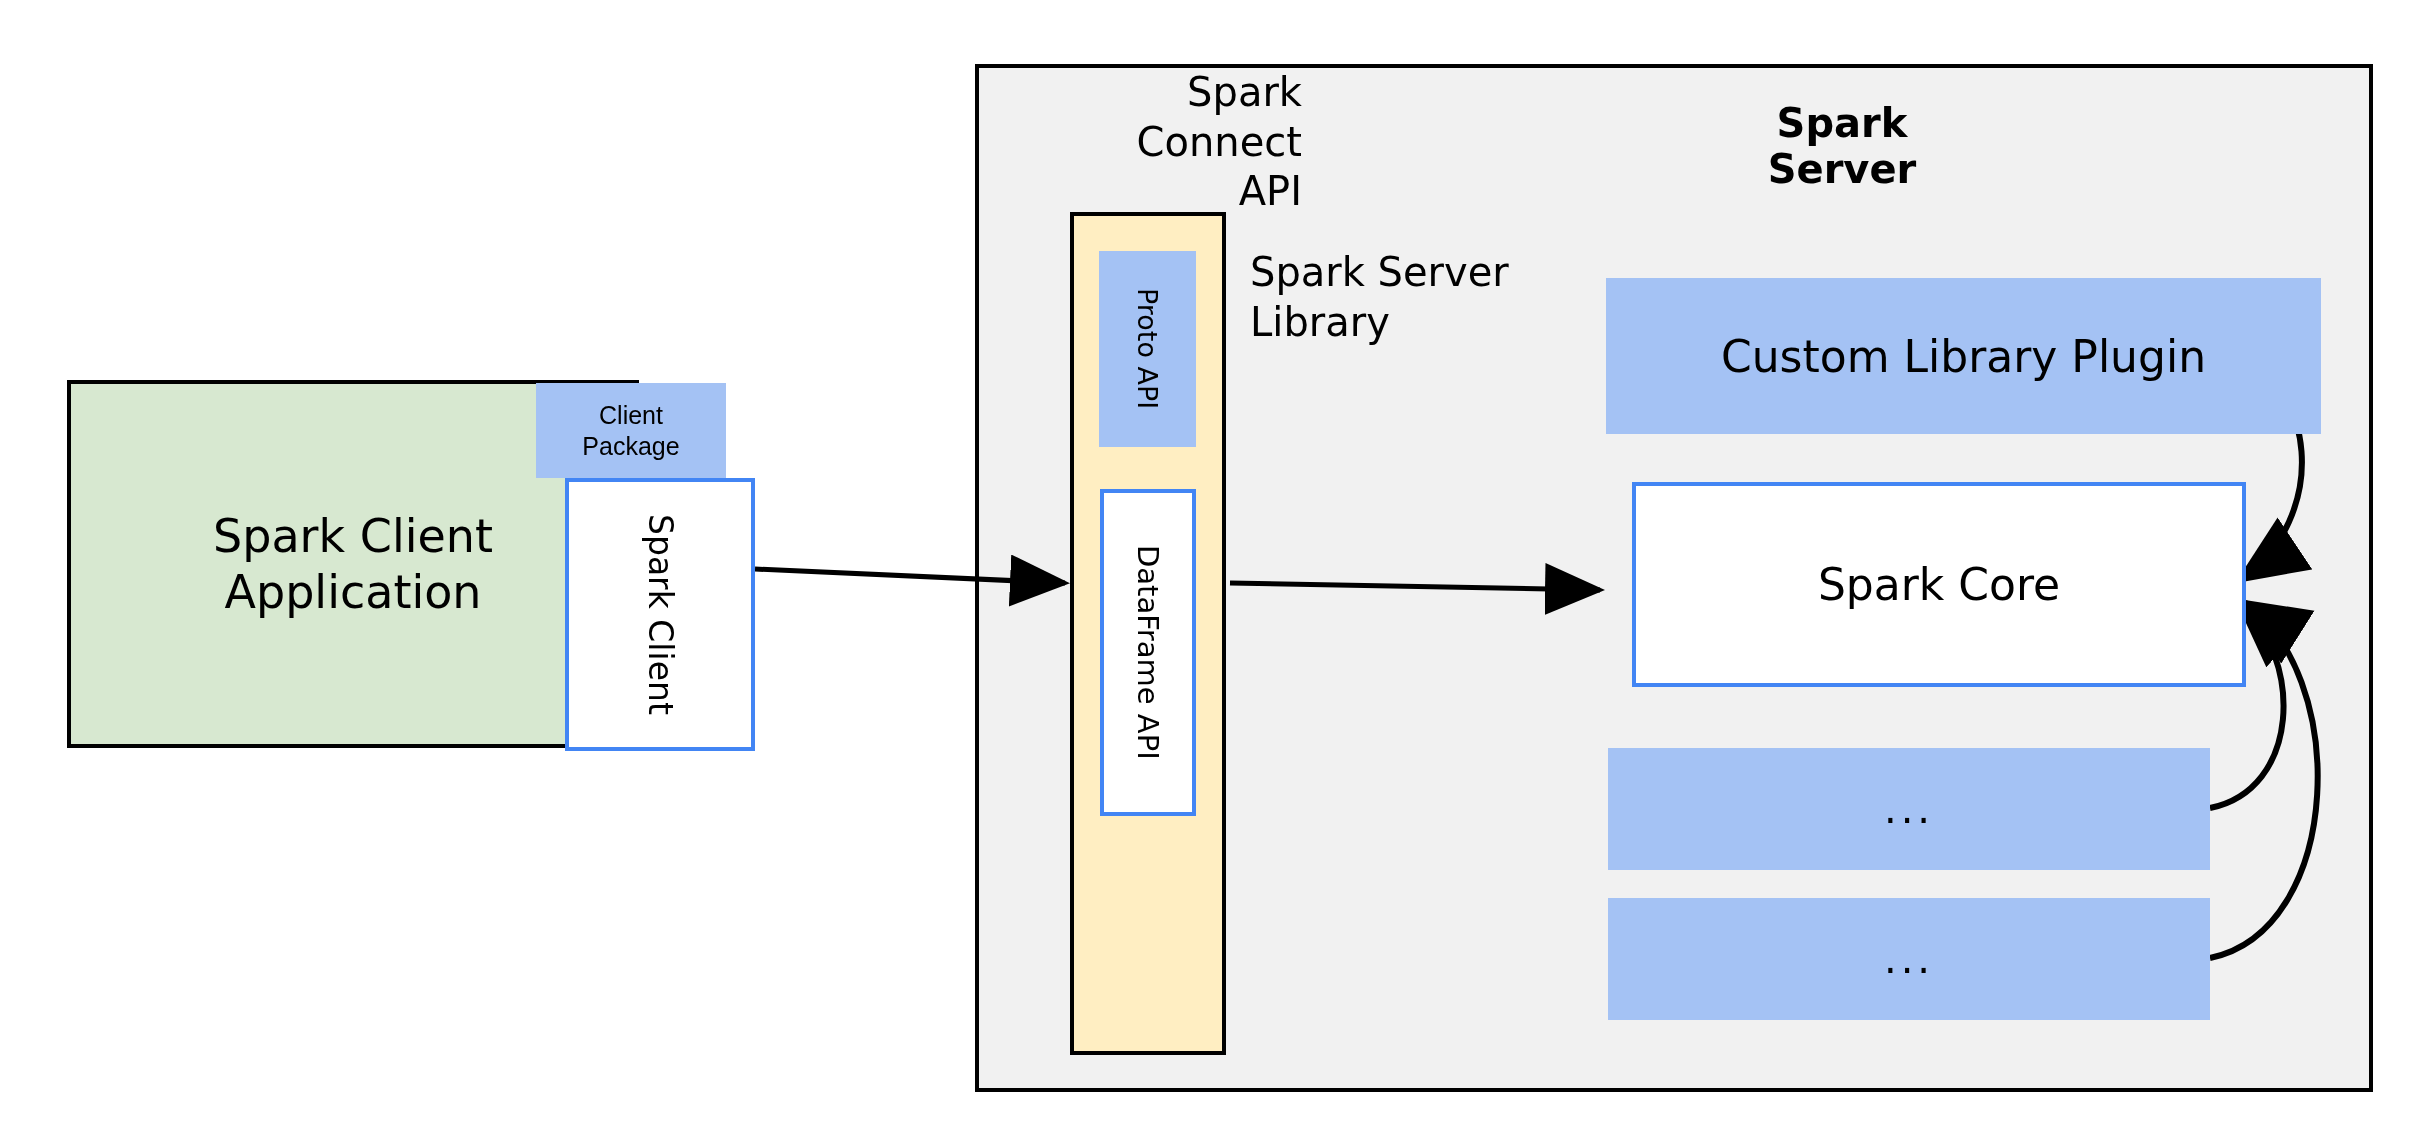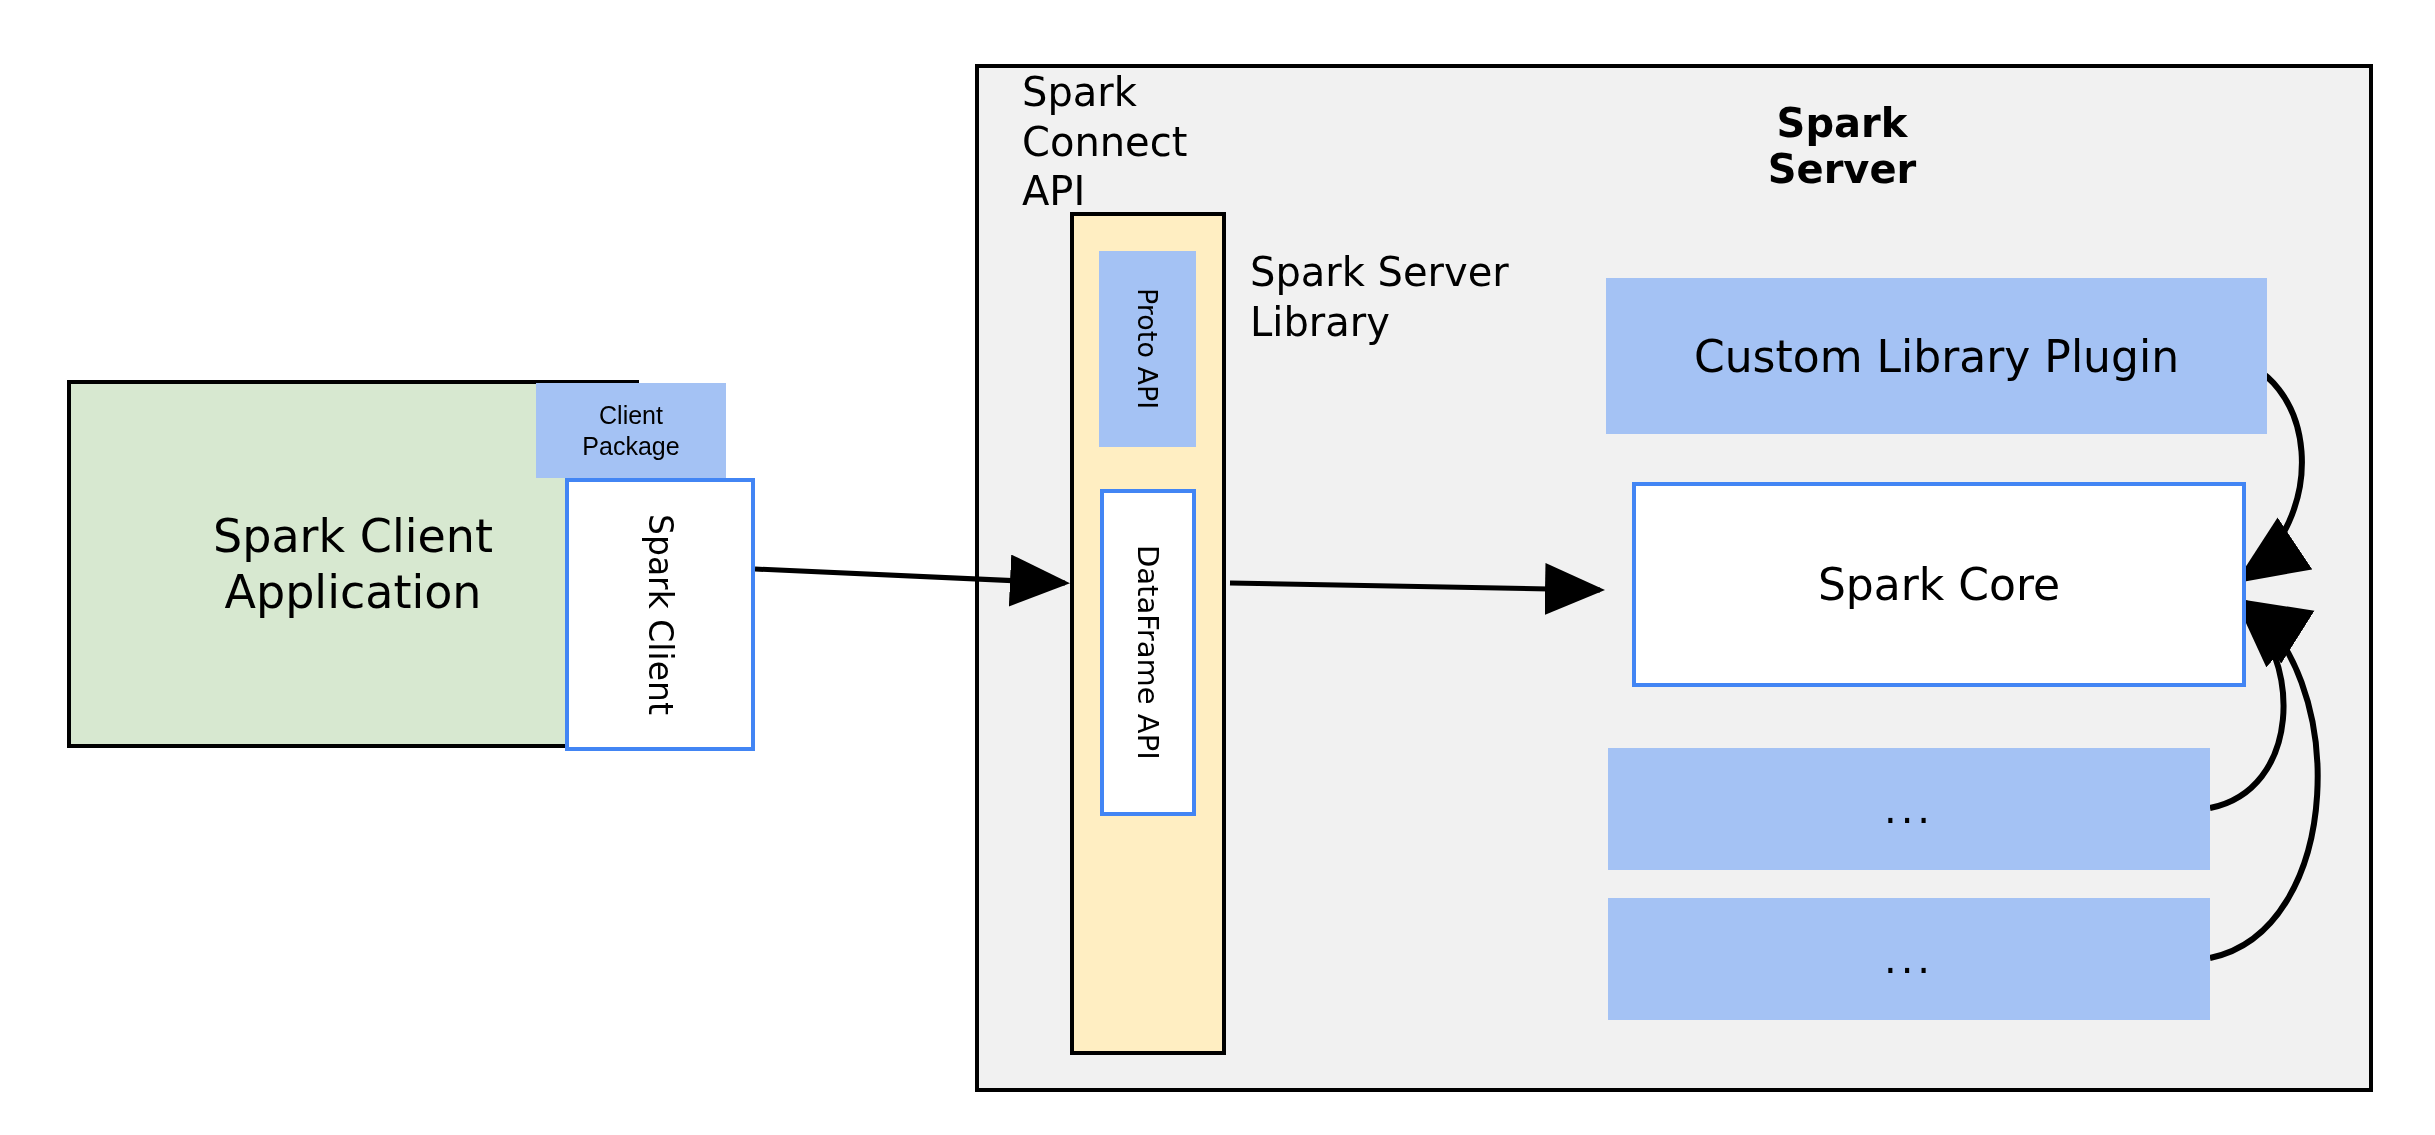--- a/index.html
+++ b/index.html
@@ -18,38 +18,38 @@
               background:#a4c2f4;font-size:25px;line-height:1.22;
               font-family:Liberation Sans, sans-serif;}
   #spark-client{left:565px;top:478px;width:190px;height:273px;
               background:#ffffff;border:4px solid #4285f4;font-size:33px;}
   #spark-client span{writing-mode:vertical-rl;}
 
   
   #server-panel{left:975px;top:64px;width:1398px;height:1028px;
               background:#f1f1f1;border:4px solid #000;display:block;}
   #connect-api-label{left:1022px;top:68px;width:280px;height:auto;
-              font-size:40px;line-height:1.24;display:block;text-align:left;}
+              font-size:40px;line-height:1.24;display:block;text-align:right;}
   #server-title{left:1712px;top:100px;width:260px;height:auto;
               font-size:40px;font-weight:bold;display:block;text-align:center;}
   #server-library-label{left:1250px;top:248px;width:300px;height:auto;
               font-size:40px;line-height:1.24;display:block;text-align:left;}
 
   
   #connect-column{left:1070px;top:212px;width:156px;height:843px;
               background:#ffeec2;border:4px solid #000;display:block;}
   #proto-api{left:1099px;top:251px;width:97px;height:196px;
               background:#a4c2f4;font-size:27px;}
   #proto-api span{writing-mode:vertical-rl;}
   #dataframe-api{left:1100px;top:489px;width:96px;height:327px;
               background:#ffffff;border:4px solid #4285f4;font-size:29px;}
   #dataframe-api span{writing-mode:vertical-rl;}
 
   
-  #custom-library-plugin{left:1606px;top:278px;width:661px;height:156px;
+  #custom-library-plugin{left:1606px;top:278px;width:715px;height:156px;
               background:#a4c2f4;font-size:44px;}
   #spark-core{left:1608px;top:482px;width:614px;height:205px;
               background:#ffffff;border:4px solid #4285f4;font-size:44px;margin-left:24px;}
   #dots-1{left:1608px;top:748px;width:602px;height:122px;
               background:#a4c2f4;font-size:40px;letter-spacing:4px;}
   #dots-2{left:1608px;top:898px;width:602px;height:122px;
               background:#a4c2f4;font-size:40px;letter-spacing:4px;}
 
   
   #connectors{position:absolute;left:0;top:0;width:2435px;height:1135px;

